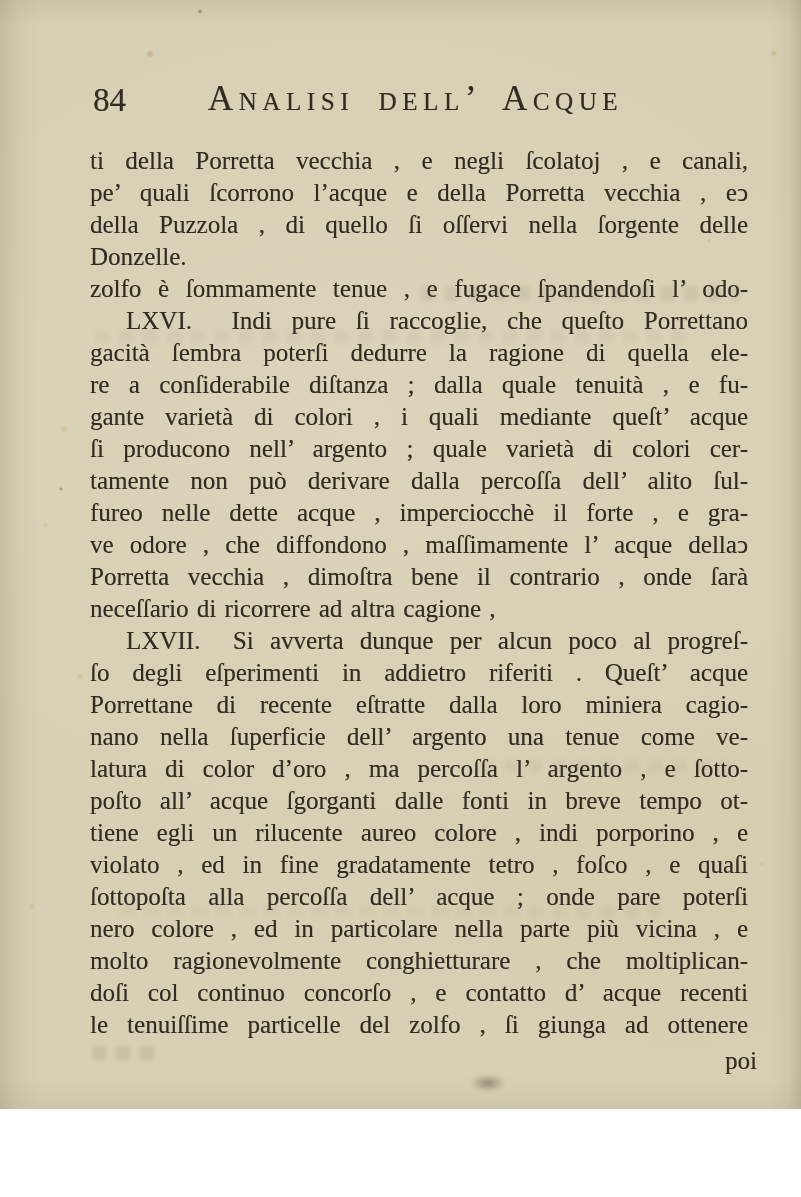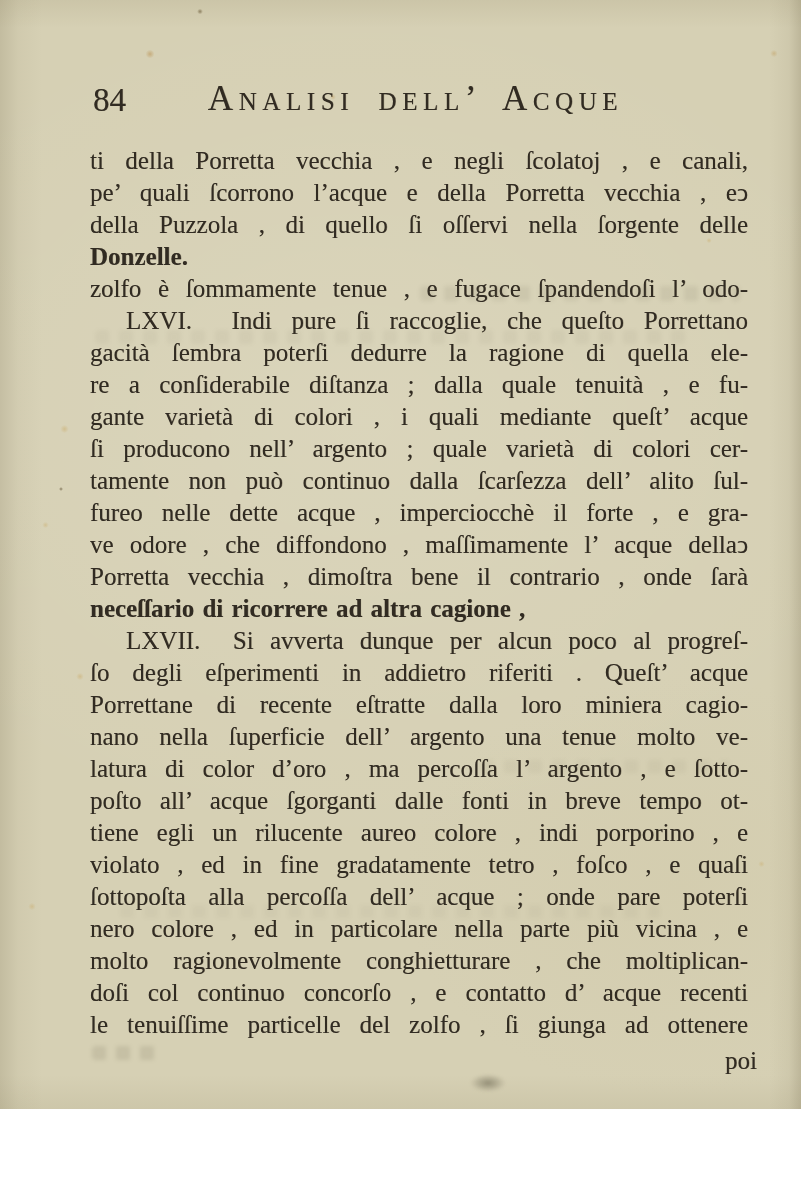--- a/index.html
+++ b/index.html
@@ -40,21 +40,21 @@
   .line{
     height:32px;line-height:32px;
     font-size:25px;
     word-spacing:2px;
     text-align:justify;
     text-align-last:justify;
     white-space:normal;
     overflow:visible;
     text-shadow:0.35px 0.35px 0.3px rgba(45,35,20,0.38);
   }
-  .line.no-just{text-align:center;text-align-last:left;font-weight:bold;}
+  .line.no-just{text-align:center;text-align-last:left;}
   .line.indent{text-indent:36px;}
   .catchword{
     position:absolute;top:1046px;right:44px;
     font-size:25px;line-height:30px;
     text-shadow:0.35px 0.35px 0.3px rgba(45,35,20,0.38);
   }
   .ghost{
     position:absolute;
     background:repeating-linear-gradient(90deg, rgba(108,102,80,0.85) 0 14px, transparent 14px 24px);
     filter:blur(2px);
@@ -86,29 +86,29 @@
       <div class="line">ti della Porretta vecchia , e negli ſcolatoj , e canali,</div>
       <div class="line">pe’ quali ſcorrono l’acque e della Porretta vecchia , eↄ</div>
       <div class="line">della Puzzola , di quello ſi oſſervi nella ſorgente delle</div>
       <div class="line no-just">Donzelle.</div>
       <div class="line">zolfo è ſommamente tenue , e fugace ſpandendoſi l’ odo-</div>
       <div class="line indent">LXVI.&nbsp; Indi pure ſi raccoglie, che queſto Porrettano</div>
       <div class="line">gacità ſembra poterſi dedurre la ragione di quella ele-</div>
       <div class="line">re a conſiderabile diſtanza ; dalla quale tenuità , e fu-</div>
       <div class="line">gante varietà di colori , i quali mediante queſt’ acque</div>
       <div class="line">ſi producono nell’ argento ; quale varietà di colori cer-</div>
-      <div class="line">tamente non può continuo dalla ſcarſezza dell’ alito ſul-</div>
+      <div class="line">tamente non può derivare dalla percoſſa dell’ alito ſul-</div>
       <div class="line">fureo nelle dette acque , imperciocchè il forte , e gra-</div>
       <div class="line">ve odore , che diffondono , maſſimamente l’ acque dellaↄ</div>
       <div class="line">Porretta vecchia , dimoſtra bene il contrario , onde ſarà</div>
       <div class="line no-just">neceſſario di ricorrere ad altra cagione ,</div>
       <div class="line indent">LXVII.&nbsp; Si avverta dunque per alcun poco al progreſ-</div>
       <div class="line">ſo degli eſperimenti in addietro riferiti . Queſt’ acque</div>
       <div class="line">Porrettane di recente eſtratte dalla loro miniera cagio-</div>
-      <div class="line">nano nella ſuperficie dell’ argento una tenue molto ve-</div>
+      <div class="line">nano nella ſuperficie dell’ argento una tenue come ve-</div>
       <div class="line">latura di color d’oro , ma percoſſa l’ argento , e ſotto-</div>
       <div class="line">poſto all’ acque ſgorganti dalle fonti in breve tempo ot-</div>
       <div class="line">tiene egli un rilucente aureo colore , indi porporino , e</div>
       <div class="line">violato , ed in fine gradatamente tetro , foſco , e quaſi</div>
       <div class="line">ſottopoſta alla percoſſa dell’ acque ; onde pare poterſi</div>
       <div class="line">nero colore , ed in particolare nella parte più vicina , e</div>
       <div class="line">molto ragionevolmente conghietturare , che moltiplican-</div>
       <div class="line">doſi col continuo concorſo , e contatto d’ acque recenti</div>
       <div class="line">le tenuiſſime particelle del zolfo , ſi giunga ad ottenere</div>
     </div>

